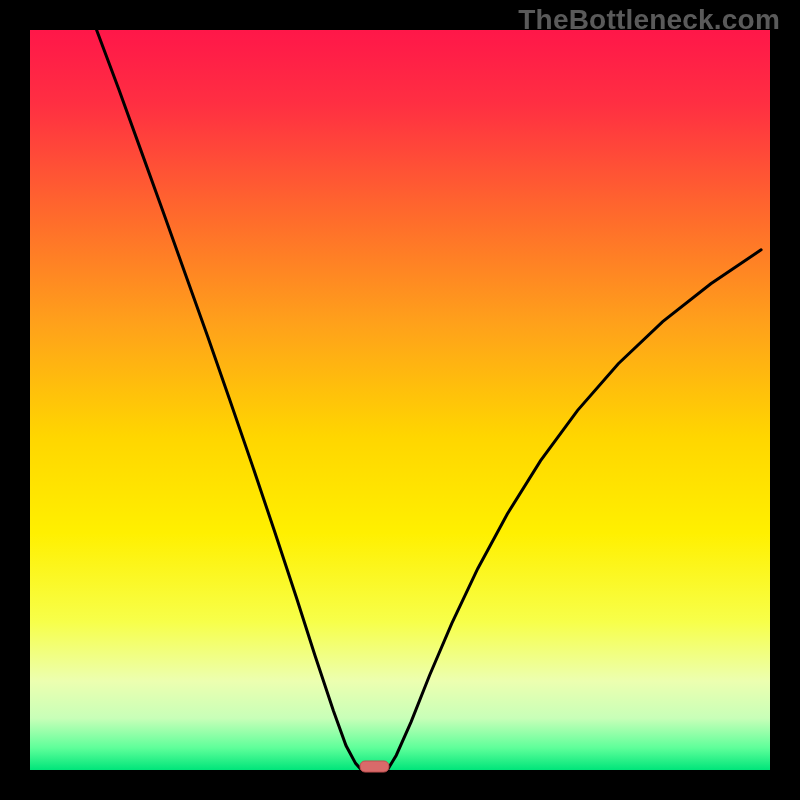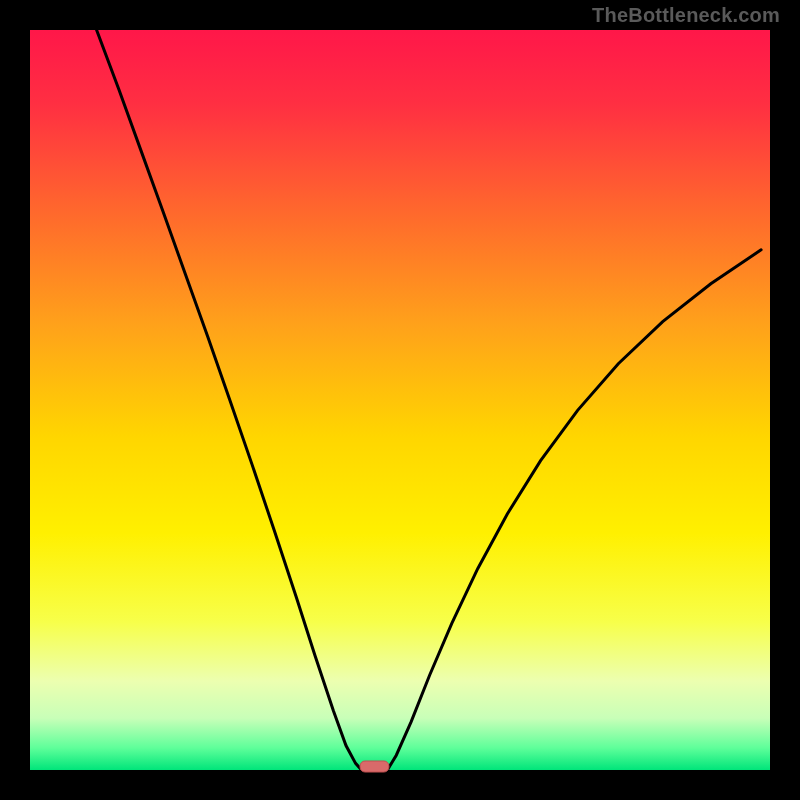--- a/index.html
+++ b/index.html
@@ -16,21 +16,21 @@
     top: 0;
     width: 800px;
     height: 800px;
     background: #000;
   }
   .attribution {
     position: absolute;
     top: 4px;
     right: 20px;
     font-family: Arial, Helvetica, sans-serif;
-    font-size: 20px;
+    font-size: 28px;
     font-weight: bold;
     color: #5a5a5a;
     letter-spacing: 0.2px;
   }
   svg {
     position: absolute;
     left: 0;
     top: 0;
   }
 </style>

